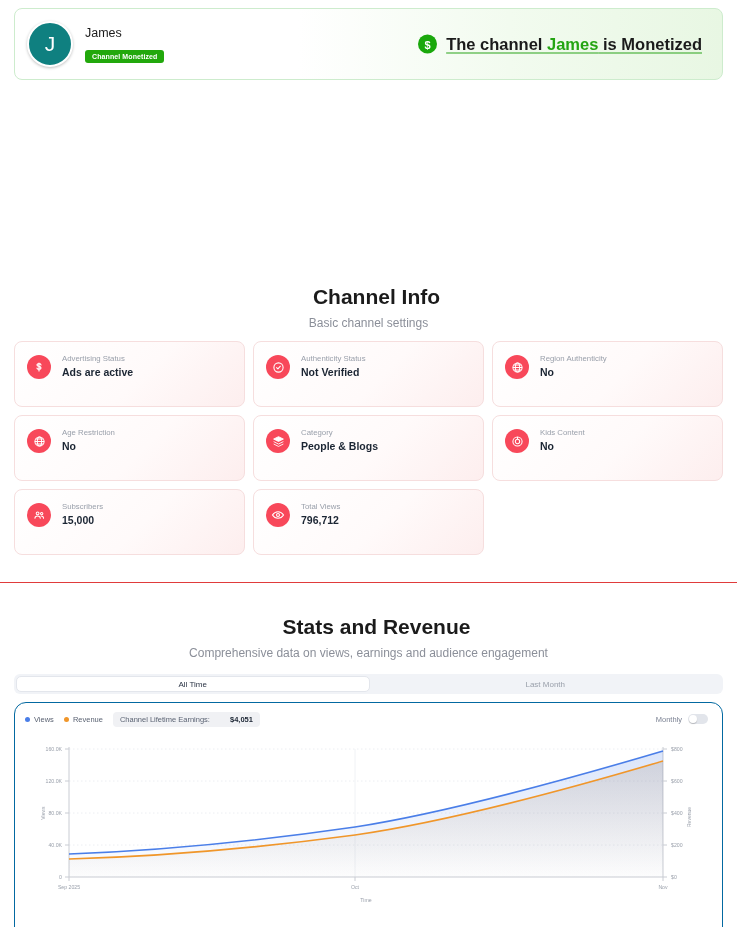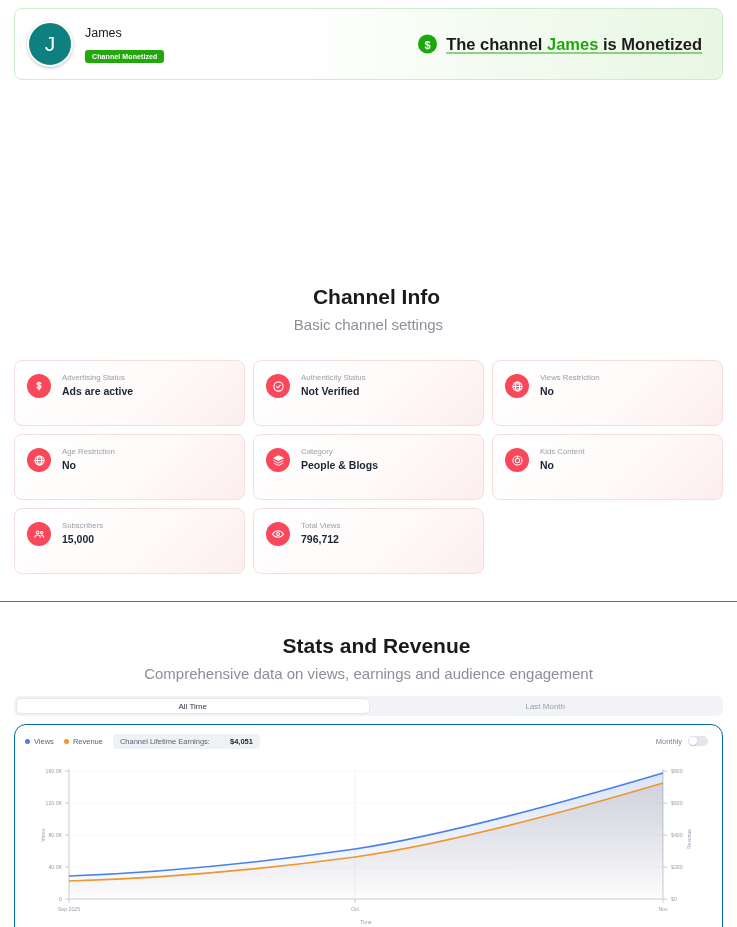--- a/index.html
+++ b/index.html
@@ -63,28 +63,28 @@
   
   .sec-title {
     text-align: center;
     font-size: 21px;
     font-weight: bold;
     color: #1b1b1b;
     padding-left: 16px;
   }
   .sec-sub {
     text-align: center;
-    font-size: 15px;
+    font-size: 12px;
     color: #8b8f99;
     margin-top: 7px;
   }
 
   
   .grid {
-    margin: 27px 14px 0 14px;
+    margin: 11px 14px 0 14px;
     display: grid;
     grid-template-columns: repeat(3, 1fr);
     gap: 8px;
   }
   .card {
     height: 66px;
     border: 1px solid #f6dede;
     border-radius: 8px;
     background: linear-gradient(135deg, #ffffff 0%, #fffafa 55%, #fdeeee 100%);
     display: flex;
@@ -224,21 +224,21 @@
 
     <div class="card">
       <div class="cicon">
         <svg width="13" height="13" viewBox="0 0 24 24" fill="none" stroke="#fff" stroke-width="1.9">
             <circle cx="12" cy="12" r="8.5"></circle>
             <ellipse cx="12" cy="12" rx="4" ry="8.5"></ellipse>
             <path d="M3.5 12h17M5 7.5h14M5 16.5h14"></path>
           </svg>
       </div>
       <div>
-        <div class="clabel">Views Restriction</div>
+        <div class="clabel">Region Authenticity</div>
         <div class="cvalue">No</div>
       </div>
     </div>
 
     <div class="card">
       <div class="cicon">
         <svg width="13" height="13" viewBox="0 0 24 24" fill="none" stroke="#fff" stroke-width="1.9">
             <circle cx="12" cy="12" r="8.5"></circle>
             <ellipse cx="12" cy="12" rx="4" ry="8.5"></ellipse>
             <path d="M3.5 12h17M5 7.5h14M5 16.5h14"></path>

